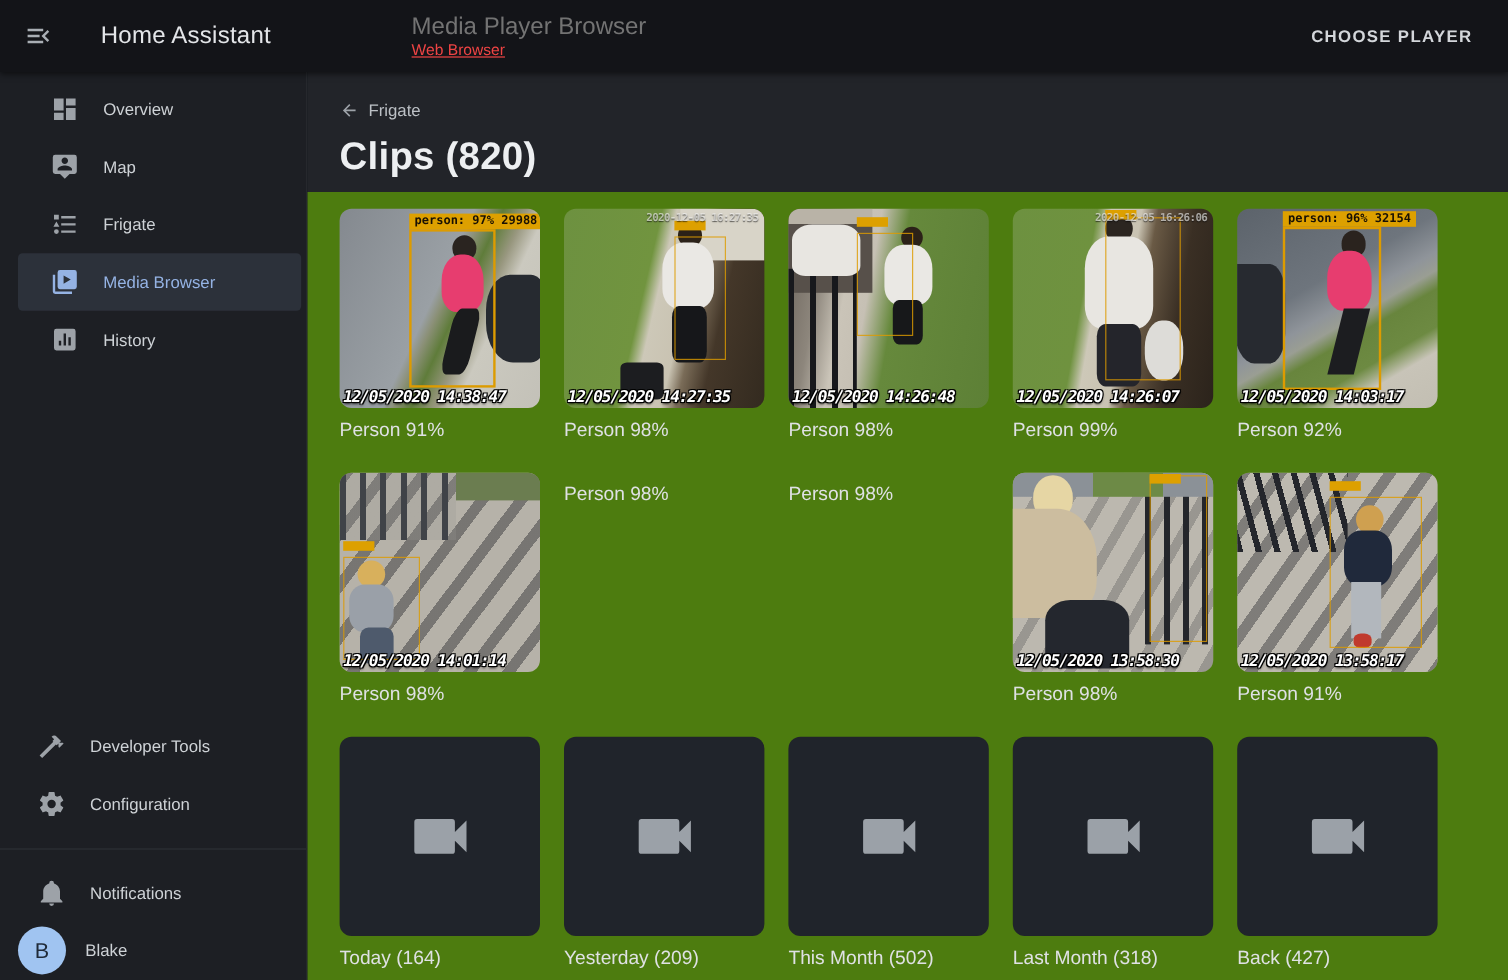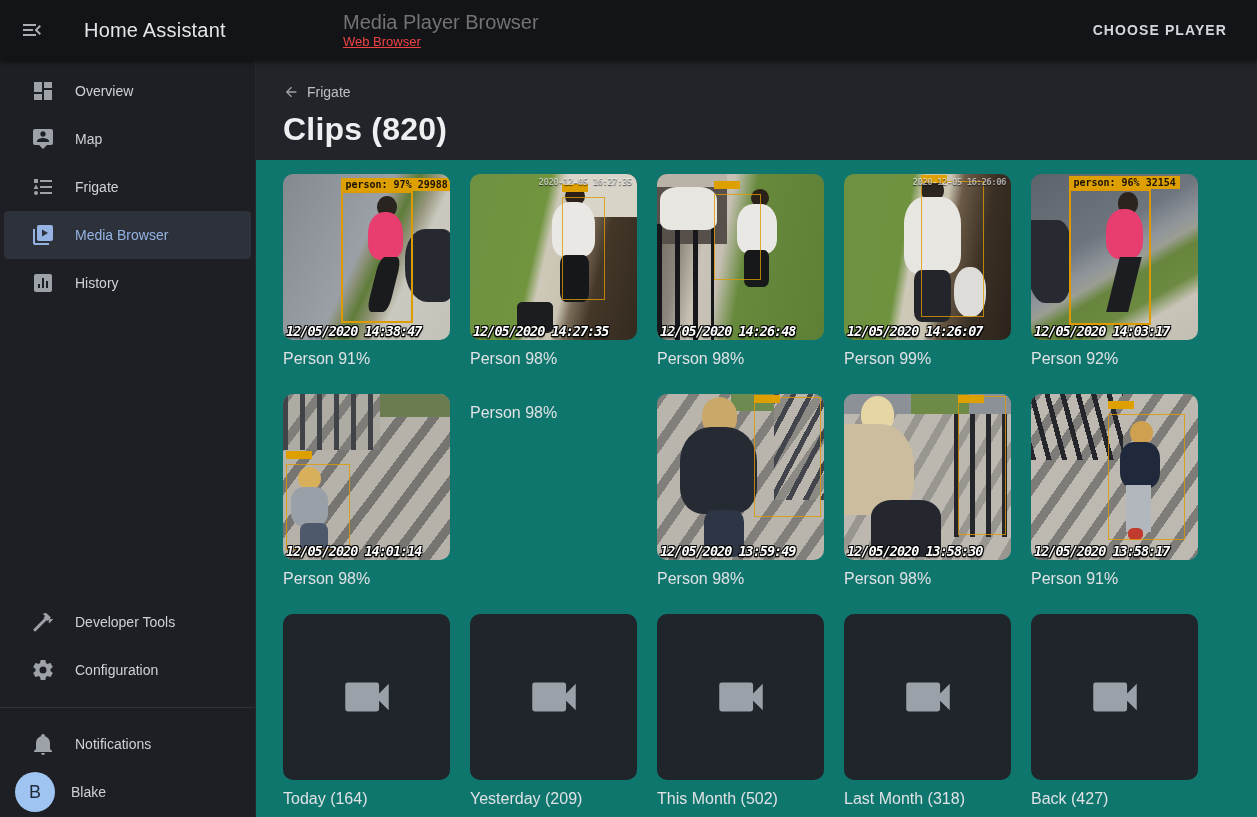--- a/index.html
+++ b/index.html
@@ -17,21 +17,21 @@
   .topbar-main{flex:1;display:flex;align-items:center;justify-content:space-between;}
   .panel-titles{margin-left:87px;}
   .panel-title{color:#737373;font-size:20px;line-height:23px;}
   .panel-subtitle{color:#ef4444;font-size:13px;line-height:16px;text-decoration:underline;}
   .choose-player{background:none;border:none;color:#d3d6da;font-size:14px;font-weight:700;
                  letter-spacing:1.1px;margin-right:22px;cursor:pointer;padding:8px 8px;
                  font-family:"Liberation Sans",sans-serif;}
 
   
   .sidebar{position:absolute;left:0;top:60px;width:256px;height:757px;background:#1d1f24;
-           border-right:1px solid #26282d;box-sizing:border-box;z-index:20;}
+           border-right:1px solid #26282d;box-sizing:border-box;z-index:20;padding-left:11px;}
   .sb-list{padding-top:7px;}
   .sb-item{height:48px;display:flex;align-items:center;margin:0 4px;border-radius:4px;
            cursor:pointer;}
   .sb-item .sb-icon{width:24px;height:24px;margin-left:27px;flex:none;display:flex;
                     align-items:center;justify-content:center;}
   .sb-item .sb-icon svg{width:24px;height:24px;fill:#9da2a8;}
   .sb-item .sb-label{margin-left:20px;color:#ced2d6;font-size:14px;font-weight:500;}
   .sb-item.active{background:#2c313a;}
   .sb-item.active .sb-icon svg{fill:#95b3e4;}
   .sb-item.active .sb-label{color:#95b3e4;}
@@ -45,21 +45,21 @@
 
   
   .content-header{position:absolute;left:256px;top:60px;width:1001px;height:100px;
                   background:#222429;z-index:10;box-sizing:border-box;padding:24px 0 0 27px;}
   .breadcrumb{display:inline-flex;align-items:center;gap:8px;color:#bcc0c5;font-size:14px;
               cursor:pointer;}
   .breadcrumb svg{width:16px;height:16px;fill:#9da2a8;}
   .page-title{color:#edeff1;font-size:32px;font-weight:700;margin-top:7px;letter-spacing:.2px;}
 
   .content-body{position:absolute;left:256px;top:160px;width:1001px;height:657px;
-                background:#0f766e;overflow:hidden;box-sizing:border-box;padding:14px 0 0 27px;}
+                background:#4d7c0f;overflow:hidden;box-sizing:border-box;padding:14px 0 0 27px;}
   .grid{display:grid;grid-template-columns:repeat(5,167px);column-gap:20px;row-gap:26px;}
   .card{width:167px;cursor:pointer;}
   .caption{margin-top:9px;color:#dfe1e4;font-size:16px;line-height:19px;
            white-space:nowrap;overflow:hidden;}
 
   
   .thumb{position:relative;width:167px;height:166px;border-radius:10px;overflow:hidden;
          background:#3a3d42;}
   .thumb .ph,.thumb .pt,.thumb .pl,.thumb .ex{position:absolute;}
   .ts{position:absolute;bottom:1px;left:3px;font-family:"DejaVu Sans Mono",monospace;
@@ -360,30 +360,20 @@
       <div class="ts">12/05/2020 14:01:14</div>
     </div>
     <div class="caption">Person 98%</div>
   </div>
 
   <div class="card">
     <div class="caption">Person 98%</div>
   </div>
 
   <div class="card">
-    <div class="thumb sc8">
-      <div class="ph"></div>
-      <div class="pt"></div>
-      <div class="pl"></div>
-      <div class="ex"></div>
-      <div class="det-box thin" style="left: 58%; top: 2%; width: 40%; height: 72%;"></div>
-      <div class="det-chip small" style="left: 58%; top: max(1px, 2% - 13px);"></div>
-
-      <div class="ts">12/05/2020 13:59:49</div>
-    </div>
     <div class="caption">Person 98%</div>
   </div>
 
   <div class="card">
     <div class="thumb sc9">
       <div class="ph"></div>
       <div class="pt"></div>
       <div class="pl"></div>
       <div class="ex"></div>
       <div class="det-box thin" style="left: 68%; top: 1%; width: 29%; height: 84%;"></div>

